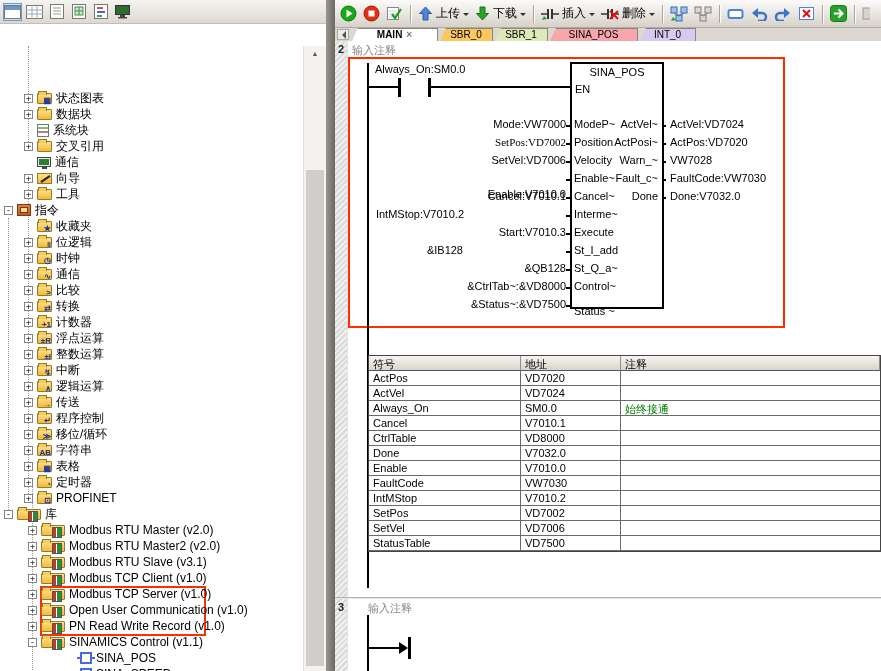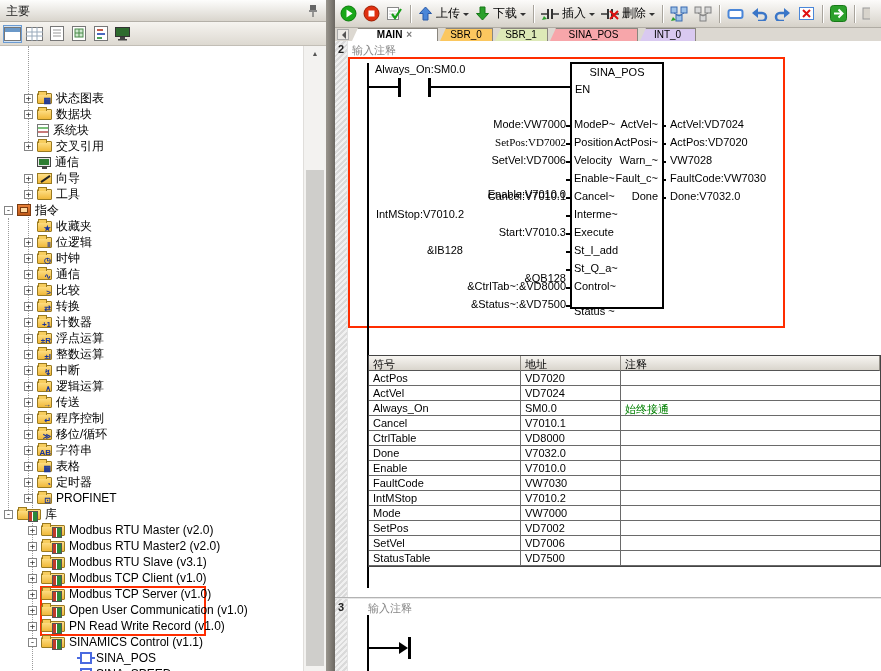--- a/index.html
+++ b/index.html
@@ -98,28 +98,20 @@
   .c1 { width:152px; } .c2 { width:100px; } .c3 { flex:1; }
   .sthead .stc { background:linear-gradient(#f7f5f1,#d9d5cd); border-right:1px solid #938f87; border-bottom:1px solid #555; }
   .green { color:#008000; }
 
   svg { display:block; }
 </style>
 </head>
 <body>
 
 <div class="sidebar">
-  <div class="sidebar-title">
-    <span>主要</span>
-    <svg class="pin" viewBox="0 0 10 13" width="10" height="13">
-      <rect x="2" y="1" width="6" height="5" fill="#666"></rect>
-        <rect x="1" y="6" width="8" height="2" fill="#888"></rect>
-        <rect x="4.4" y="8" width="1.2" height="5" fill="#666"></rect>
-    </svg>
-  </div>
   <div class="sidebar-icons">
     <span class="s-icon sel">
         <svg width="17" height="14">
           <rect x="0.5" y="0.5" width="16" height="13" fill="#fff" stroke="#777"></rect>
           <rect x="1" y="1" width="15" height="4" fill="#6a98c8"></rect>
         </svg>
       </span>
     <span class="s-icon">
         <svg width="17" height="14">
           <rect x="0.5" y="0.5" width="16" height="13" fill="#fff" stroke="#777"></rect>
@@ -580,21 +572,21 @@
           <span style="right: 315px; top: 1px;">Start:V7010.3</span>
           <div class="tickL" style="left: 231px; top: 8px;"></div>
           <span style="left: 239px; top: 1px;">Execute</span>
         </div>
         <div class="pin-row" style="position: absolute; left: 0px; top: 202px; width: 443px; height: 18px;">
           <span style="right: 315px; top: 1px;">&amp;IB128</span>
           <div class="tickL" style="left: 231px; top: 8px;"></div>
           <span style="left: 239px; top: 1px;">St_I_add</span>
         </div>
         <div class="pin-row" style="position: absolute; left: 0px; top: 220px; width: 546px; height: 18px;">
-          <span style="right: 315px; top: 11px;">&amp;QB128</span>
+          <span style="right: 315px; top: 1px;">&amp;QB128</span>
           <div class="tickL" style="left: 231px; top: 8px;"></div>
           <span style="left: 239px; top: 1px;">St_Q_a~</span>
         </div>
         <div class="pin-row" style="position: absolute; left: 0px; top: 238px; width: 546px; height: 18px;">
           <span style="right: 315px; top: 1px;">&amp;CtrlTab~:&amp;VD8000</span>
           <div class="tickL" style="left: 231px; top: 8px;"></div>
           <span style="left: 239px; top: 1px;">Control~</span>
         </div>
         <div class="pin-row" style="position: absolute; left: 0px; top: 256px; width: 546px; height: 18px;">
           <span style="right: 315px; top: 1px;">&amp;Status~:&amp;VD7500</span>
@@ -645,25 +637,20 @@
           <div class="stc c3 green"></div>
         </div>
         <div class="strow">
           <div class="stc c1">FaultCode</div>
           <div class="stc c2">VW7030</div>
           <div class="stc c3 green"></div>
         </div>
         <div class="strow">
           <div class="stc c1">IntMStop</div>
           <div class="stc c2">V7010.2</div>
-          <div class="stc c3 green"></div>
-        </div>
-        <div class="strow">
-          <div class="stc c1">Mode</div>
-          <div class="stc c2">VW7000</div>
           <div class="stc c3 green"></div>
         </div>
         <div class="strow">
           <div class="stc c1">SetPos</div>
           <div class="stc c2">VD7002</div>
           <div class="stc c3 green"></div>
         </div>
         <div class="strow">
           <div class="stc c1">SetVel</div>
           <div class="stc c2">VD7006</div>

